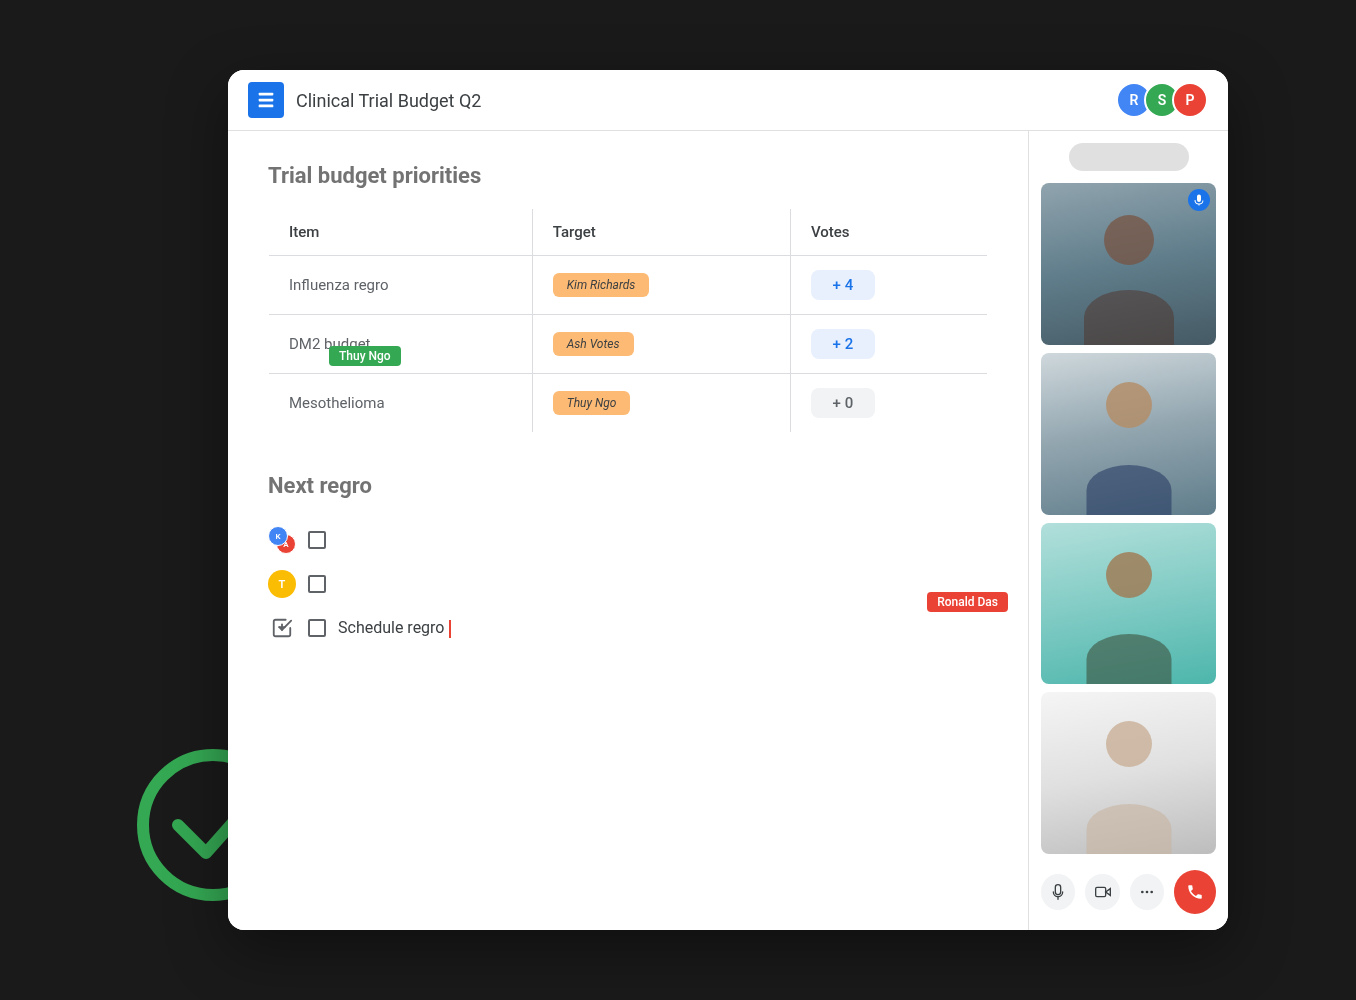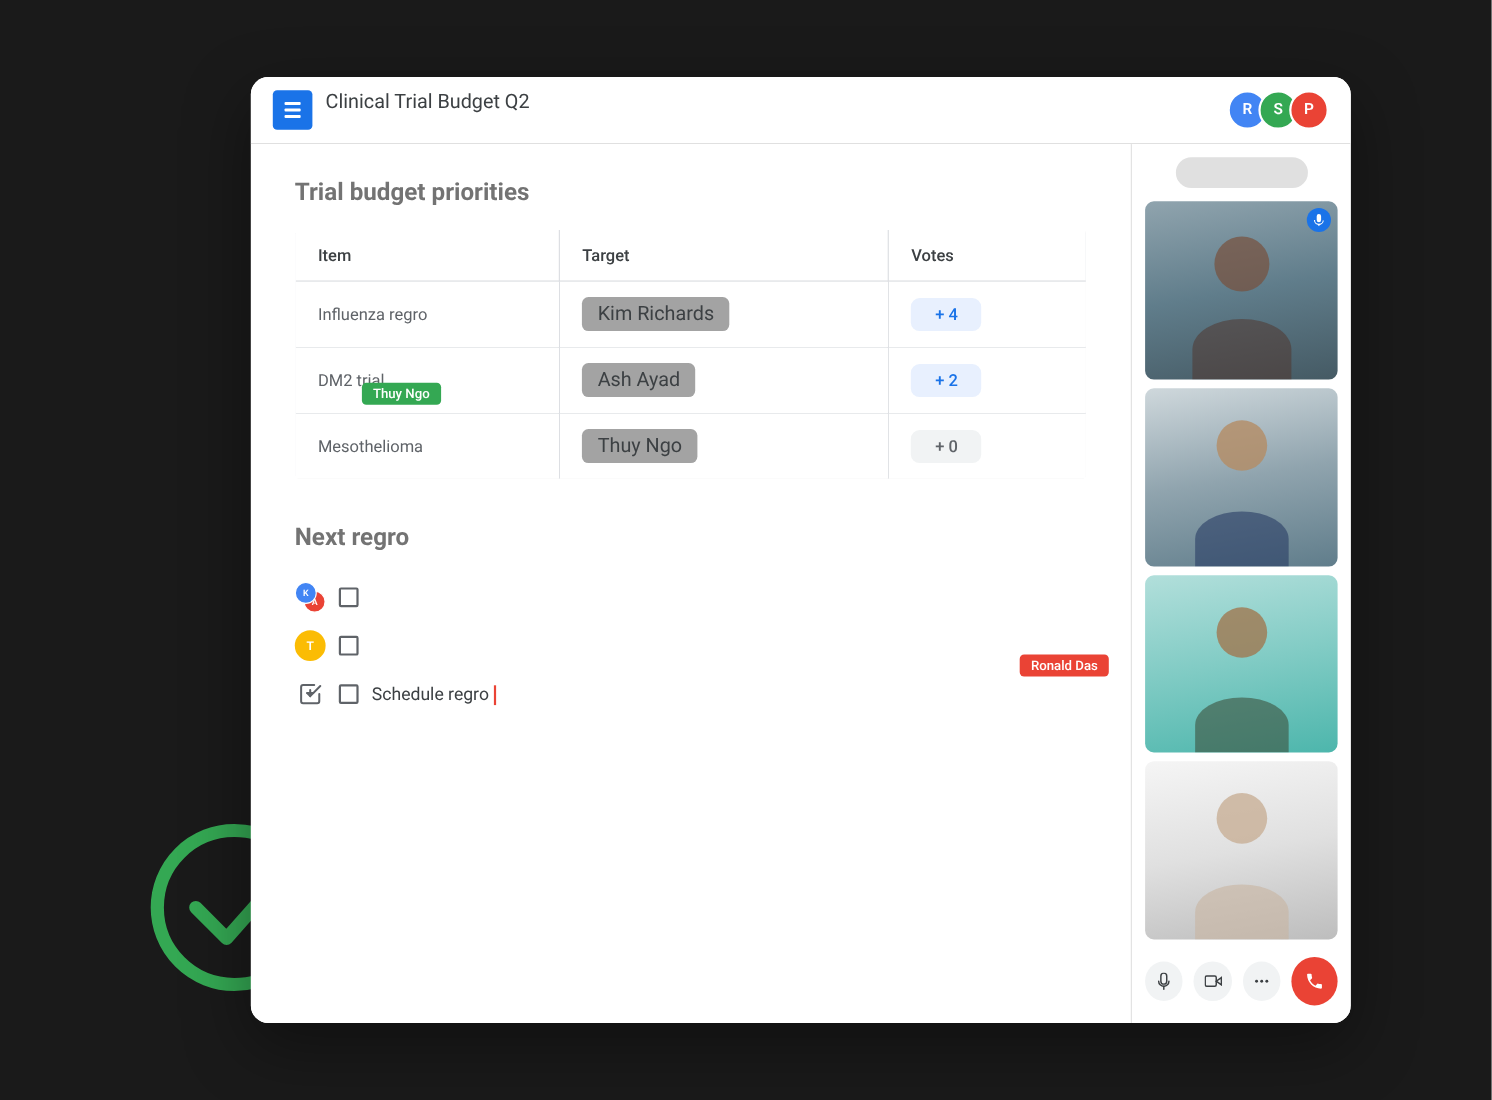--- a/index.html
+++ b/index.html
@@ -41,20 +41,21 @@
       border-radius: 16px;
       box-shadow: 0 20px 60px rgba(0,0,0,0.4);
       overflow: hidden;
       display: flex;
       flex-direction: column;
     }
 
     
     .header {
       display: flex;
+      align-items: center;
       padding: 12px 20px;
       border-bottom: 1px solid #e0e0e0;
       background: #fff;
       flex-shrink: 0;
     }
 
     .header-icon {
       width: 36px;
       height: 36px;
       background: #1a73e8;
@@ -166,25 +167,26 @@
 
     .vote-badge.neutral {
       background: #f1f3f4;
       color: #5f6368;
     }
 
     .creator-chip {
       display: inline-flex;
       align-items: center;
       justify-content: center;
-      background: #a3a3a3;
+      background: #fdba74;
       border-radius: 6px;
       padding: 5px 14px;
-      font-size: 18px;
+      font-size: 12px;
       color: #3c4043;
+      font-style: italic;
     }
 
     
     .cursor-tooltip {
       position: absolute;
       top: -28px;
       left: 60px;
       background: #34a853;
       color: white;
       padding: 3px 10px;
@@ -423,23 +425,23 @@
             <tr>
               <td>Influenza regro</td>
               <td>
                 <span class="creator-chip">Kim Richards</span>
               </td>
               <td>
                 <span class="vote-badge">+ 4</span>
               </td>
             </tr>
             <tr>
-              <td>DM2 trial</td>
+              <td>DM2 budget</td>
               <td>
-                <span class="creator-chip">Ash Ayad</span>
+                <span class="creator-chip">Ash Votes</span>
               </td>
               <td>
                 <span class="vote-badge">+ 2</span>
               </td>
             </tr>
             <tr>
               <td style="position:relative;">
                 <span class="cursor-tooltip">Thuy Ngo</span>
                 <span>Mesothelioma</span>
               </td>

